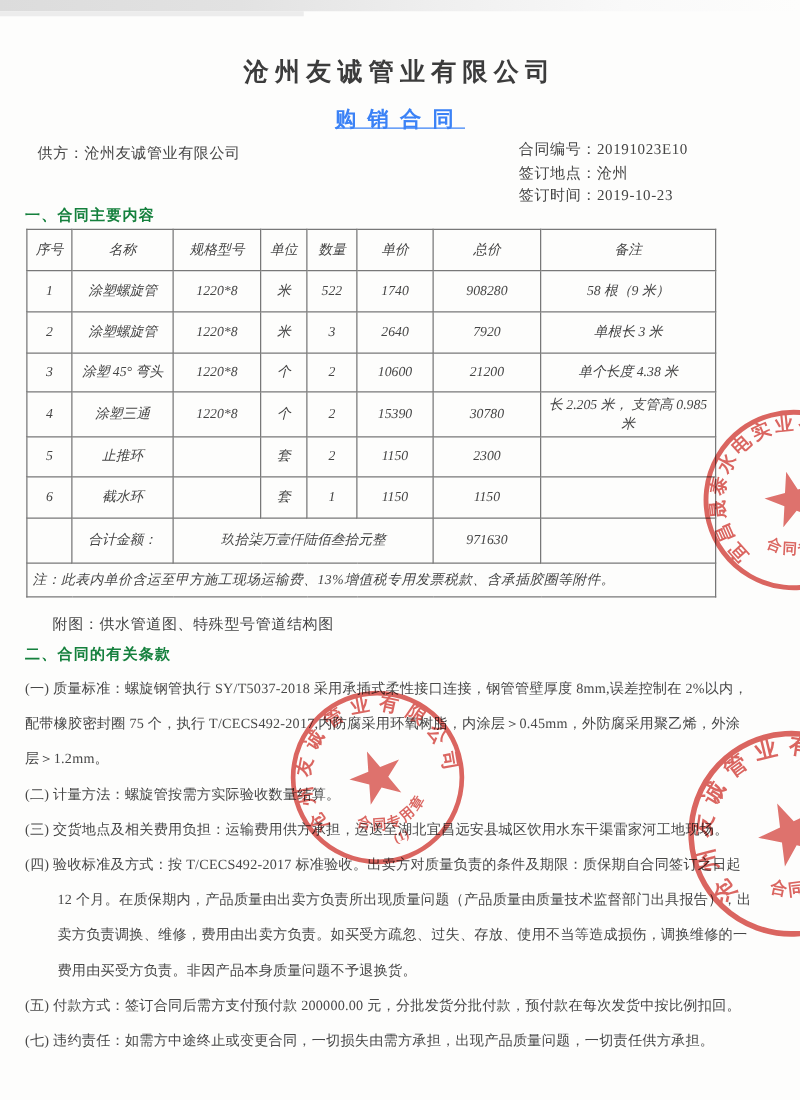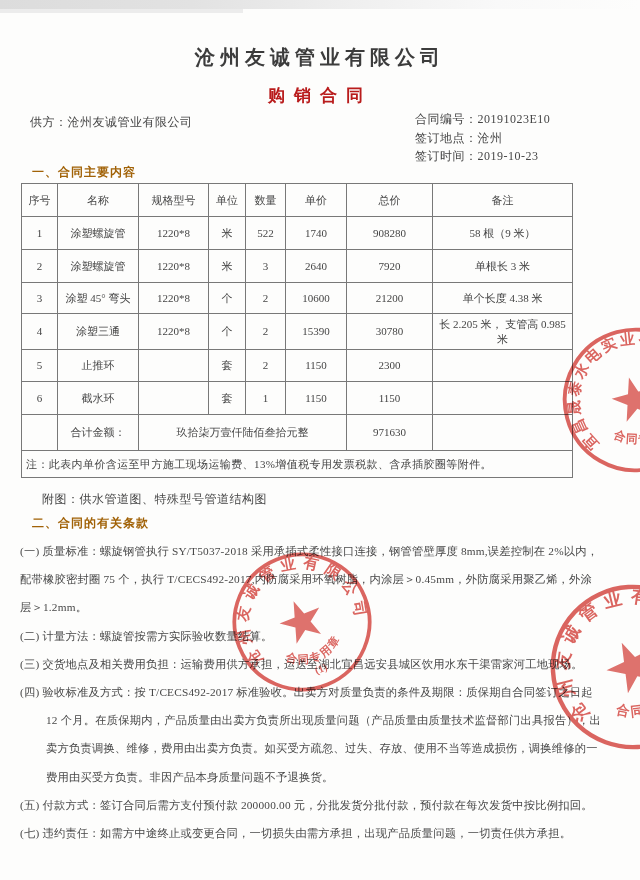--- a/index.html
+++ b/index.html
@@ -4,25 +4,25 @@
 <style>
   html,body{margin:0;padding:0;}
   body{width:640px;height:880px;background:#e9e9e9;font-family:"Liberation Serif","DejaVu Serif",serif;}
   .page{position:relative;width:640px;height:880px;background:#fdfdfc;overflow:hidden;color:#414141;}
   .scan-top{position:absolute;top:0;left:0;width:100%;height:9px;
     background:linear-gradient(to right,#dcdcdc 0%,#e2e2e2 30%,#efefef 55%,#f9f9f9 78%,#fdfdfc 100%);}
   .scan-top2{position:absolute;top:9px;left:0;width:38%;height:4px;background:#ececec;}
   .title{position:absolute;top:44px;left:0;width:100%;text-align:center;
     font-size:20px;font-weight:600;letter-spacing:5px;color:#3c3c3c;}
   .subtitle{position:absolute;top:84px;left:0;width:100%;text-align:center;
-    font-size:17px;font-weight:600;letter-spacing:9px;color:#b91c1c;}
+    font-size:17px;font-weight:600;letter-spacing:9px;color:#3b82f6;text-decoration:underline;}
   .line{position:absolute;font-size:12px;color:#454545;letter-spacing:.5px;white-space:nowrap;}
-  .sec-head{position:absolute;font-size:12px;font-weight:600;color:#a16207;letter-spacing:1px;margin-left:12px;}
+  .sec-head{position:absolute;font-size:12px;font-weight:600;color:#15803d;letter-spacing:1px;}
   table.items{position:absolute;left:21px;top:183px;width:551px;border-collapse:collapse;
-    font-size:11px;color:#454545;table-layout:fixed;}
+    font-size:11px;color:#454545;table-layout:fixed;font-style:italic;}
   table.items td,table.items th{border:1px solid #787878;text-align:center;vertical-align:middle;
     padding:1px 2px;font-weight:normal;line-height:1.35;}
   table.items thead tr{height:33px;}
   table.items .note-cell{text-align:left;padding-left:4px;letter-spacing:.4px;}
   .clauses{position:absolute;left:20px;top:537px;width:604px;}
   .clause-line{height:28.2px;line-height:28.2px;font-size:11.3px;color:#474747;
     letter-spacing:.2px;white-space:nowrap;overflow:visible;}
   .clause-line.ind{padding-left:26px;}
   .stamp{position:absolute;mix-blend-mode:multiply;opacity:.82;}
   .stamp svg{display:block;}

